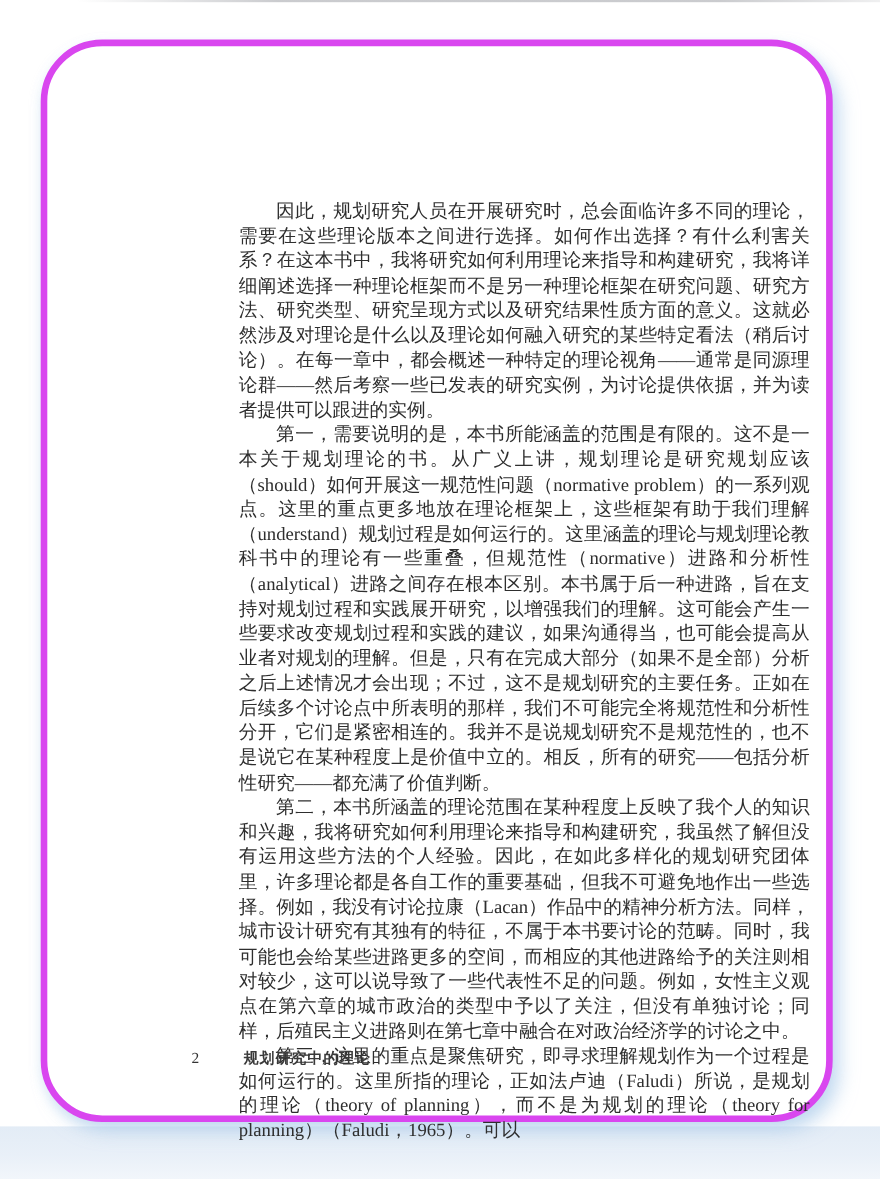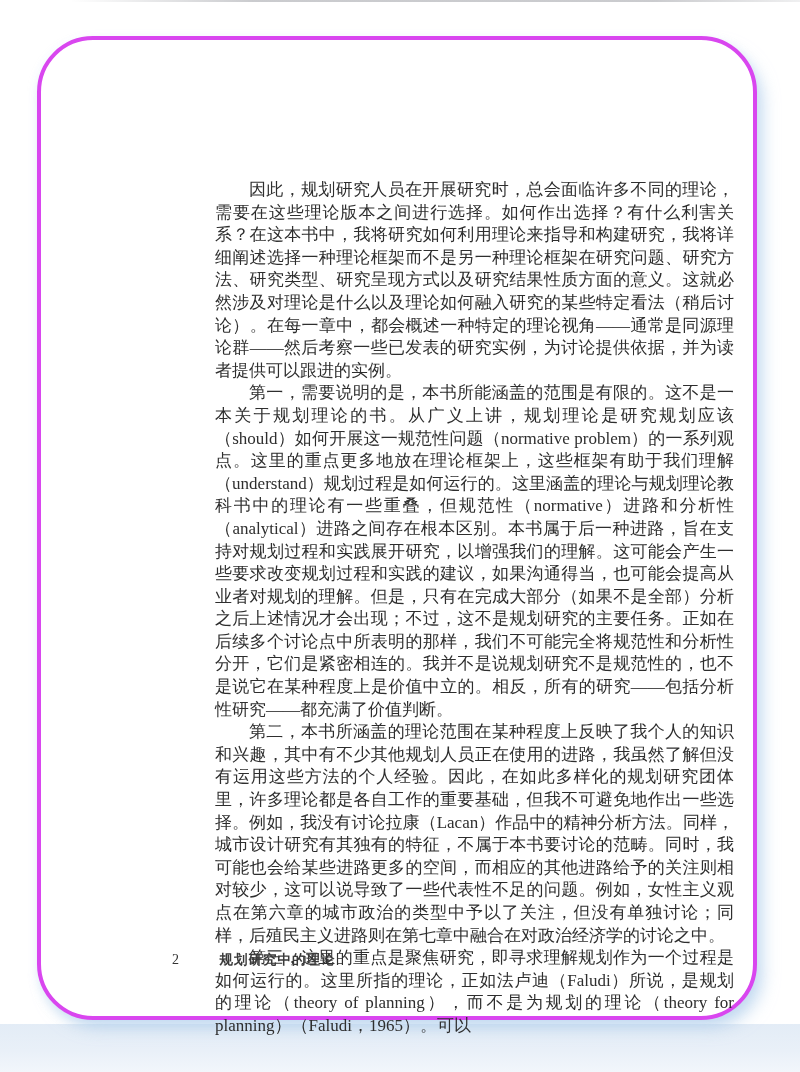--- a/index.html
+++ b/index.html
@@ -35,21 +35,21 @@
     top: 1024px; bottom: 0;
     background: linear-gradient(to bottom, #e3ecf6 0%, #e9f0f8 55%, #f2f6fb 100%);
   }
   .page-card {
     position: absolute;
     left: 37px;
     top: 36px;
     width: 720px;   
     height: 984px;  
     background: #ffffff;
-    border: 4px solid #d946ef;
+    border: 6px solid #d946ef;
     border-radius: 56px;
     box-shadow: 8px 10px 16px -2px rgba(166, 200, 234, 0.60),
                 0 4px 10px rgba(190, 214, 238, 0.35);
     box-sizing: border-box;
   }
   .body-text {
     position: absolute;
     left: 174px;
     top: 139px;
     width: 519px;
@@ -86,21 +86,21 @@
 <body>
 
 <div class="stage">
   <div class="top-edge"></div>
   <div class="bottom-shade"></div>
 
   <div class="page-card">
     <div class="body-text">
       <p>因此，规划研究人员在开展研究时，总会面临许多不同的理论，需要在这些理论版本之间进行选择。如何作出选择？有什么利害关系？在这本书中，我将研究如何利用理论来指导和构建研究，我将详细阐述选择一种理论框架而不是另一种理论框架在研究问题、研究方法、研究类型、研究呈现方式以及研究结果性质方面的意义。这就必然涉及对理论是什么以及理论如何融入研究的某些特定看法（稍后讨论）。在每一章中，都会概述一种特定的理论视角——通常是同源理论群——然后考察一些已发表的研究实例，为讨论提供依据，并为读者提供可以跟进的实例。</p>
       <p>第一，需要说明的是，本书所能涵盖的范围是有限的。这不是一本关于规划理论的书。从广义上讲，规划理论是研究规划应该（should）如何开展这一规范性问题（normative problem）的一系列观点。这里的重点更多地放在理论框架上，这些框架有助于我们理解（understand）规划过程是如何运行的。这里涵盖的理论与规划理论教科书中的理论有一些重叠，但规范性（normative）进路和分析性（analytical）进路之间存在根本区别。本书属于后一种进路，旨在支持对规划过程和实践展开研究，以增强我们的理解。这可能会产生一些要求改变规划过程和实践的建议，如果沟通得当，也可能会提高从业者对规划的理解。但是，只有在完成大部分（如果不是全部）分析之后上述情况才会出现；不过，这不是规划研究的主要任务。正如在后续多个讨论点中所表明的那样，我们不可能完全将规范性和分析性分开，它们是紧密相连的。我并不是说规划研究不是规范性的，也不是说它在某种程度上是价值中立的。相反，所有的研究——包括分析性研究——都充满了价值判断。</p>
-      <p>第二，本书所涵盖的理论范围在某种程度上反映了我个人的知识和兴趣，其中有不少其他规划人员正在使用的进路，我虽然了解但没有运用这些方法的个人经验。因此，在如此多样化的规划研究团体里，许多理论都是各自工作的重要基础，但我不可避免地作出一些选择。例如，我没有讨论拉康（Lacan）作品中的精神分析方法。同样，城市设计研究有其独有的特征，不属于本书要讨论的范畴。同时，我可能也会给某些进路更多的空间，而相应的其他进路给予的关注则相对较少，这可以说导致了一些代表性不足的问题。例如，女性主义观点在第六章的城市政治的类型中予以了关注，但没有单独讨论；同样，后殖民主义进路则在第七章中融合在对政治经济学的讨论之中。</p>
+      <p>第二，本书所涵盖的理论范围在某种程度上反映了我个人的知识和兴趣，我将研究如何利用理论来指导和构建研究，我虽然了解但没有运用这些方法的个人经验。因此，在如此多样化的规划研究团体里，许多理论都是各自工作的重要基础，但我不可避免地作出一些选择。例如，我没有讨论拉康（Lacan）作品中的精神分析方法。同样，城市设计研究有其独有的特征，不属于本书要讨论的范畴。同时，我可能也会给某些进路更多的空间，而相应的其他进路给予的关注则相对较少，这可以说导致了一些代表性不足的问题。例如，女性主义观点在第六章的城市政治的类型中予以了关注，但没有单独讨论；同样，后殖民主义进路则在第七章中融合在对政治经济学的讨论之中。</p>
       <p>第三，这里的重点是聚焦研究，即寻求理解规划作为一个过程是如何运行的。这里所指的理论，正如法卢迪（Faludi）所说，是规划的理论（theory of planning），而不是为规划的理论（theory for planning）（Faludi，1965）。可以</p>
     </div>
 
     <div class="footer">
       <span class="page-number">2</span>
       <span class="running-title">规划研究中的理论</span>
     </div>
   </div>
 </div>
 

